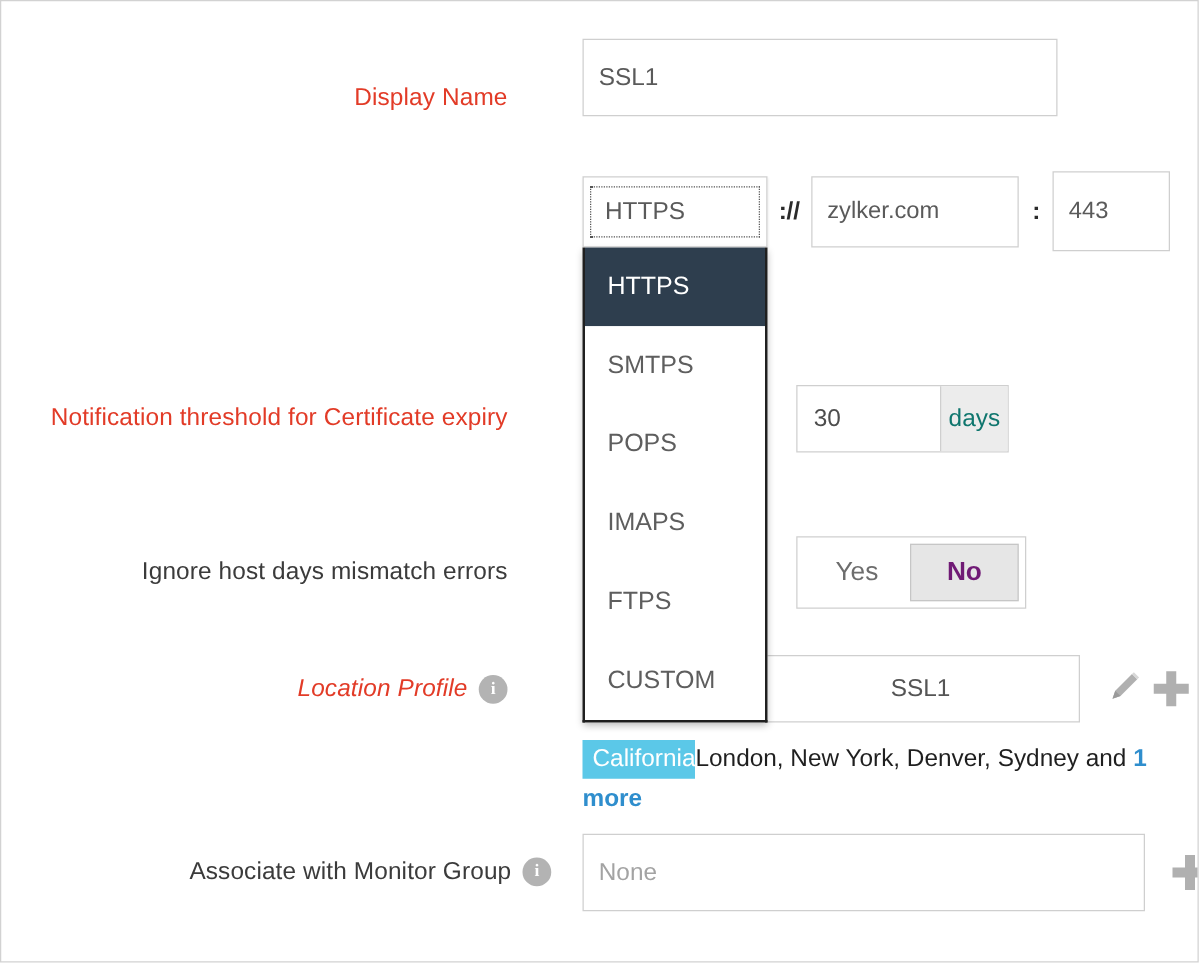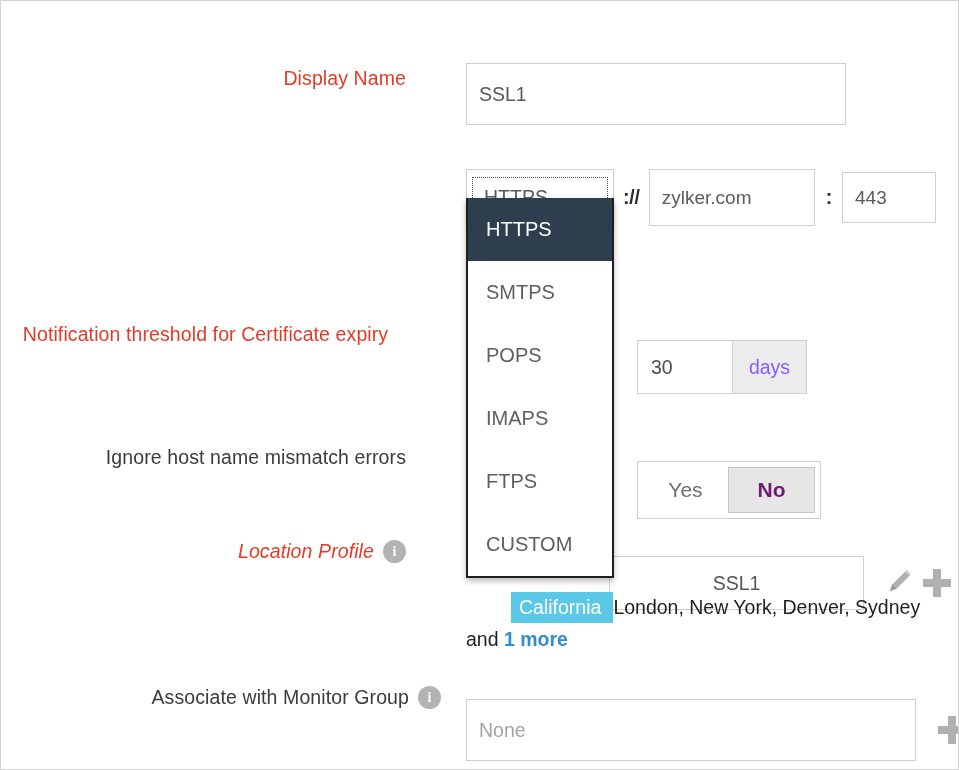--- a/index.html
+++ b/index.html
@@ -45,21 +45,20 @@
     align-items: center;
     justify-content: flex-end;
     gap: 9px;
     width: 405px;
   }
   .fields {
     position: absolute;
     left: 465px;
     display: flex;
     align-items: center;
-    margin-top: 32px;
   }
 
   
   .tbox {
     border: 1px solid #cfcfcf;
     background: #ffffff;
     font-family: "Liberation Sans", sans-serif;
     font-size: 19px;
     color: #5a5a5a;
     padding: 0 12px;
@@ -99,21 +98,21 @@
   }
   .sep {
     font-size: 19.5px;
     color: #2b2b2b;
     padding: 0 9px;
     font-weight: 600;
     letter-spacing: -0.2px;
   }
   .sep.colon { padding: 0 10px 0 11px; }
   #host-input { width: 166px; height: 57px; }
-  #port-input { width: 94px;  height: 51px; }
+  #port-input { width: 94px;  height: 64px; }
 
   
   .dropdown {
     position: absolute;
     left: 465px;
     top: 197px;
     width: 148px;
     background: #ffffff;
     border: 2px solid #1f1f1f;
     border-top: none;
@@ -145,28 +144,28 @@
   }
   .unit-group .val {
     flex: 1;
     display: flex;
     align-items: center;
     padding-left: 13px;
     font-size: 19.5px;
     color: #4d4d4d;
   }
   .unit-group .unit {
-    width: 74px;
+    width: 54px;
     background: #ececec;
     border-left: 1px solid #cfcfcf;
     display: flex;
     align-items: center;
     justify-content: center;
     font-size: 19.5px;
-    color: #8b5cf6;
+    color: #0f766e;
   }
 
   
   .toggle {
     display: flex;
     align-items: center;
     border: 1px solid #cfcfcf;
     background: #ffffff;
     width: 184px;
     height: 58px;
@@ -208,24 +207,23 @@
     left: 465px;
     top: 590px;
     width: 492px;
     font-size: 19.5px;
     line-height: 32px;
     color: #1f1f1f;
   }
   .tag-chip {
     background: #5bc8e8;
     color: #ffffff;
-    padding: 2px 12px 3px 8px;
+    padding: 2px 0 3px 8px;
     display: inline-block;
     line-height: 26px;
-    margin-left: 45px;
   }
   .more-link { color: #2f8ecd; font-weight: 700; }
 
   
   #monitor-group-input { width: 450px; height: 62px; font-size: 19.5px; }
 
   
   .info-icon {
     width: 23px; height: 23px;
     border-radius: 50%;
@@ -271,31 +269,31 @@
   <div class="dropdown">
     <div class="dd-item selected">HTTPS</div>
     <div class="dd-item">SMTPS</div>
     <div class="dd-item">POPS</div>
     <div class="dd-item">IMAPS</div>
     <div class="dd-item">FTPS</div>
     <div class="dd-item">CUSTOM</div>
   </div>
 
   <div class="row" style="top:320px; left:0;">
-    <div class="label req" style="padding-left:4px;text-align:center;">Notification threshold for Certificate expiry</div>
+    <div class="label req" style="padding-left:4px;">Notification threshold for Certificate expiry</div>
   </div>
   <div class="fields" style="top:307px; left:636px;justify-content:center;">
     <div class="unit-group">
       <div class="val">30</div>
       <div class="unit">days</div>
     </div>
   </div>
 
   <div class="row" style="top:443px; left:0;">
-    <div class="label">Ignore host name mismatch errors</div>
+    <div class="label">Ignore host days mismatch errors</div>
   </div>
   <div class="fields" style="top:428px; left:636px;">
     <div class="toggle">
       <div class="opt">Yes</div>
       <div class="opt on">No</div>
     </div>
   </div>
 
   <div class="row" style="top:537px; left:0;">
     <div class="label-wrap">

